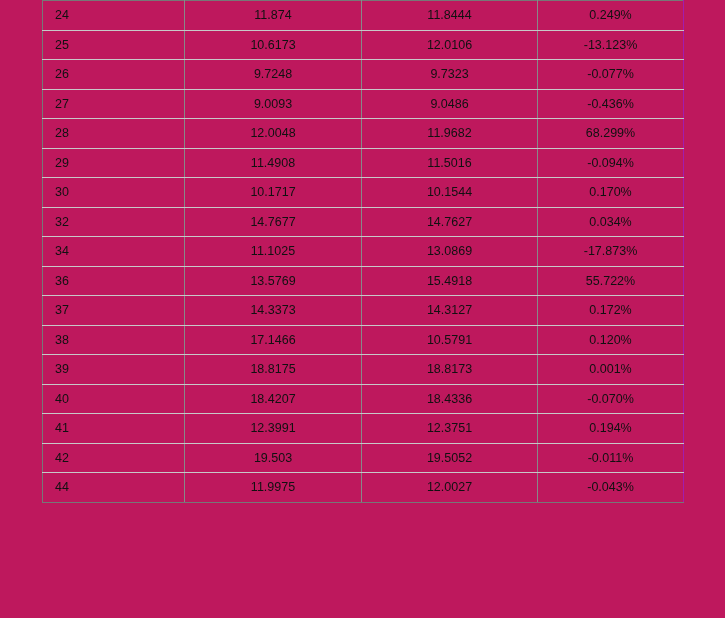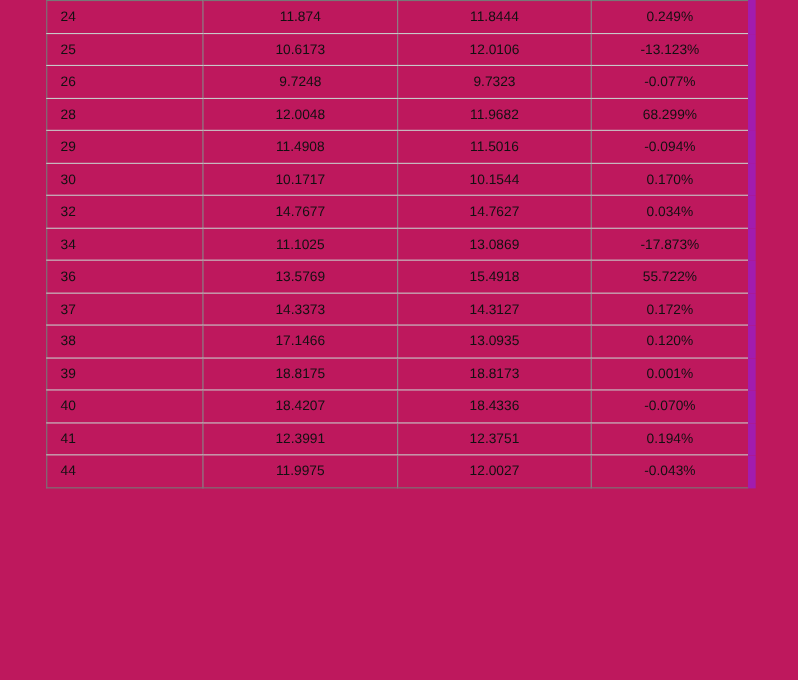--- a/index.html
+++ b/index.html
@@ -42,21 +42,21 @@
     padding: 0 8px;
     white-space: nowrap;
     overflow: hidden;
   }
   table.data-table tr td:first-child {
     border-left: 1px solid #777777;
     text-align: left;
     padding-left: 12px;
   }
   table.data-table tr td:last-child {
-    border-right: 7px solid #a21caf;
+    border-right: 1px solid #a21caf;
   }
   table.data-table td.num {
     text-align: center;
   }
   table.data-table tr:first-child td {
     border-top: 1px solid #777777;
   }
   table.data-table tr:last-child td {
     border-bottom: 1px solid #777777;
   }
@@ -83,20 +83,26 @@
           <td>25</td>
           <td class="num">10.6173</td>
           <td class="num">12.0106</td>
           <td class="num">-13.123%</td>
         </tr>
         <tr>
           <td>26</td>
           <td class="num">9.7248</td>
           <td class="num">9.7323</td>
           <td class="num">-0.077%</td>
+        </tr>
+        <tr>
+          <td>27</td>
+          <td class="num">9.0093</td>
+          <td class="num">9.0486</td>
+          <td class="num">-0.436%</td>
         </tr>
         <tr>
           <td>28</td>
           <td class="num">12.0048</td>
           <td class="num">11.9682</td>
           <td class="num">68.299%</td>
         </tr>
         <tr>
           <td>29</td>
           <td class="num">11.4908</td>
@@ -129,21 +135,21 @@
         </tr>
         <tr>
           <td>37</td>
           <td class="num">14.3373</td>
           <td class="num">14.3127</td>
           <td class="num">0.172%</td>
         </tr>
         <tr>
           <td>38</td>
           <td class="num">17.1466</td>
-          <td class="num">13.0935</td>
+          <td class="num">10.5791</td>
           <td class="num">0.120%</td>
         </tr>
         <tr>
           <td>39</td>
           <td class="num">18.8175</td>
           <td class="num">18.8173</td>
           <td class="num">0.001%</td>
         </tr>
         <tr>
           <td>40</td>
@@ -151,20 +157,26 @@
           <td class="num">18.4336</td>
           <td class="num">-0.070%</td>
         </tr>
         <tr>
           <td>41</td>
           <td class="num">12.3991</td>
           <td class="num">12.3751</td>
           <td class="num">0.194%</td>
         </tr>
         <tr>
+          <td>42</td>
+          <td class="num">19.503</td>
+          <td class="num">19.5052</td>
+          <td class="num">-0.011%</td>
+        </tr>
+        <tr>
           <td>44</td>
           <td class="num">11.9975</td>
           <td class="num">12.0027</td>
           <td class="num">-0.043%</td>
         </tr>
       </tbody>
   </table>
 </div>
 
 </body></html>

